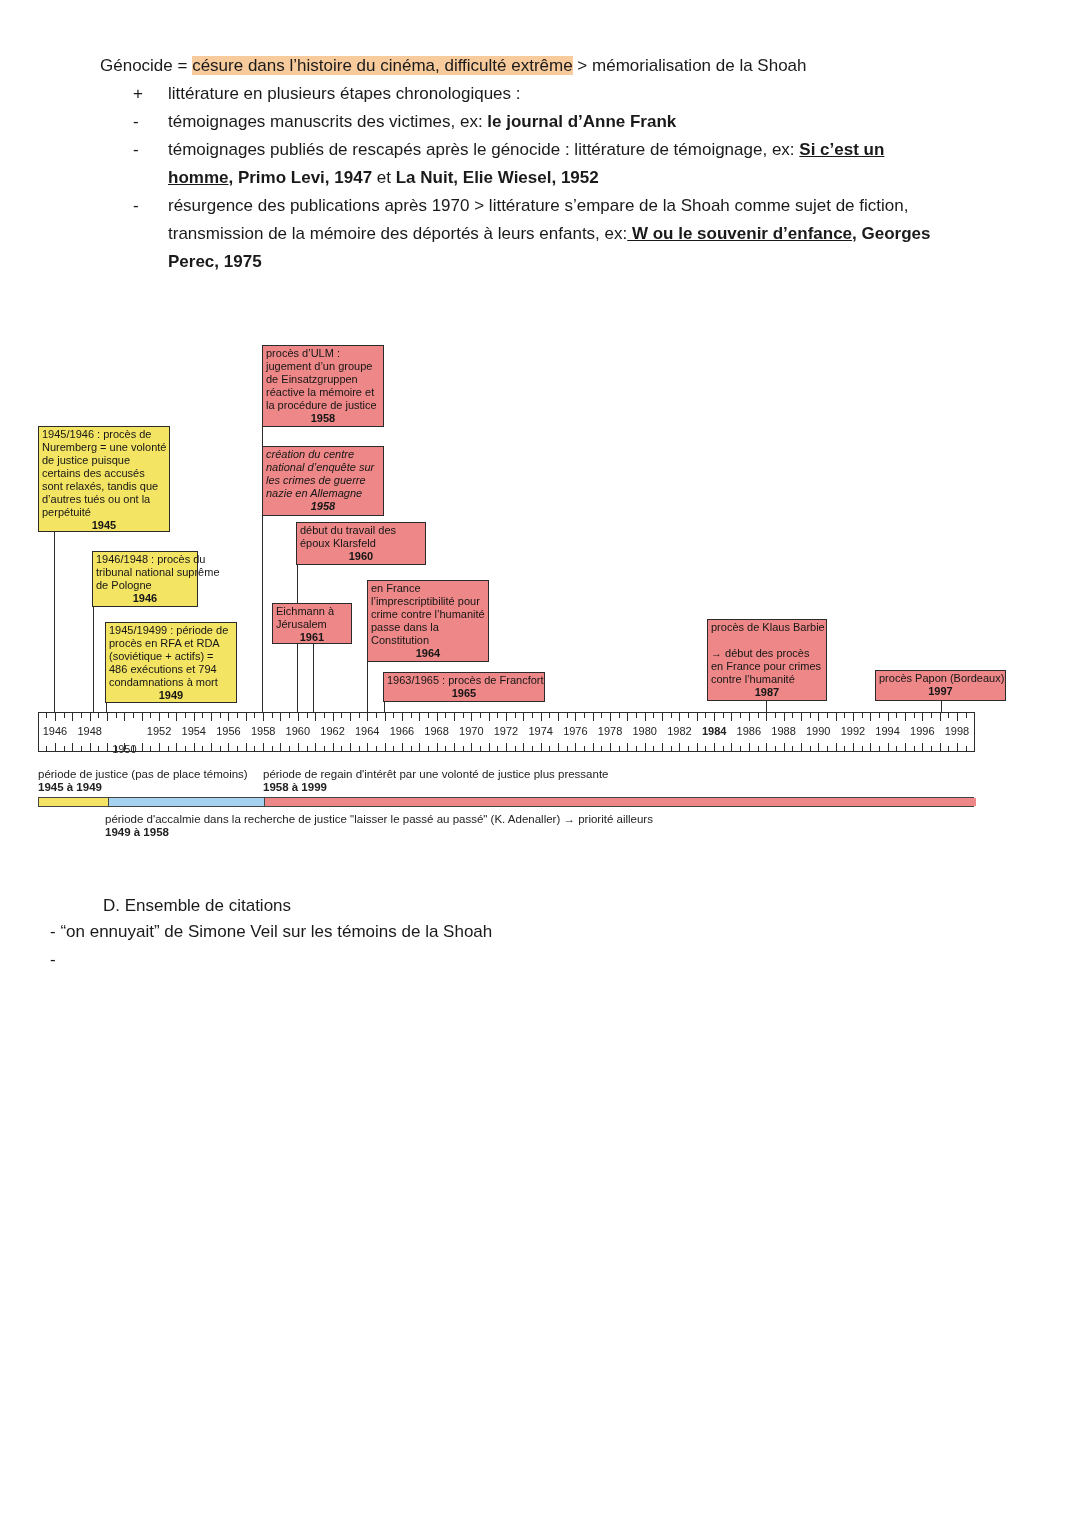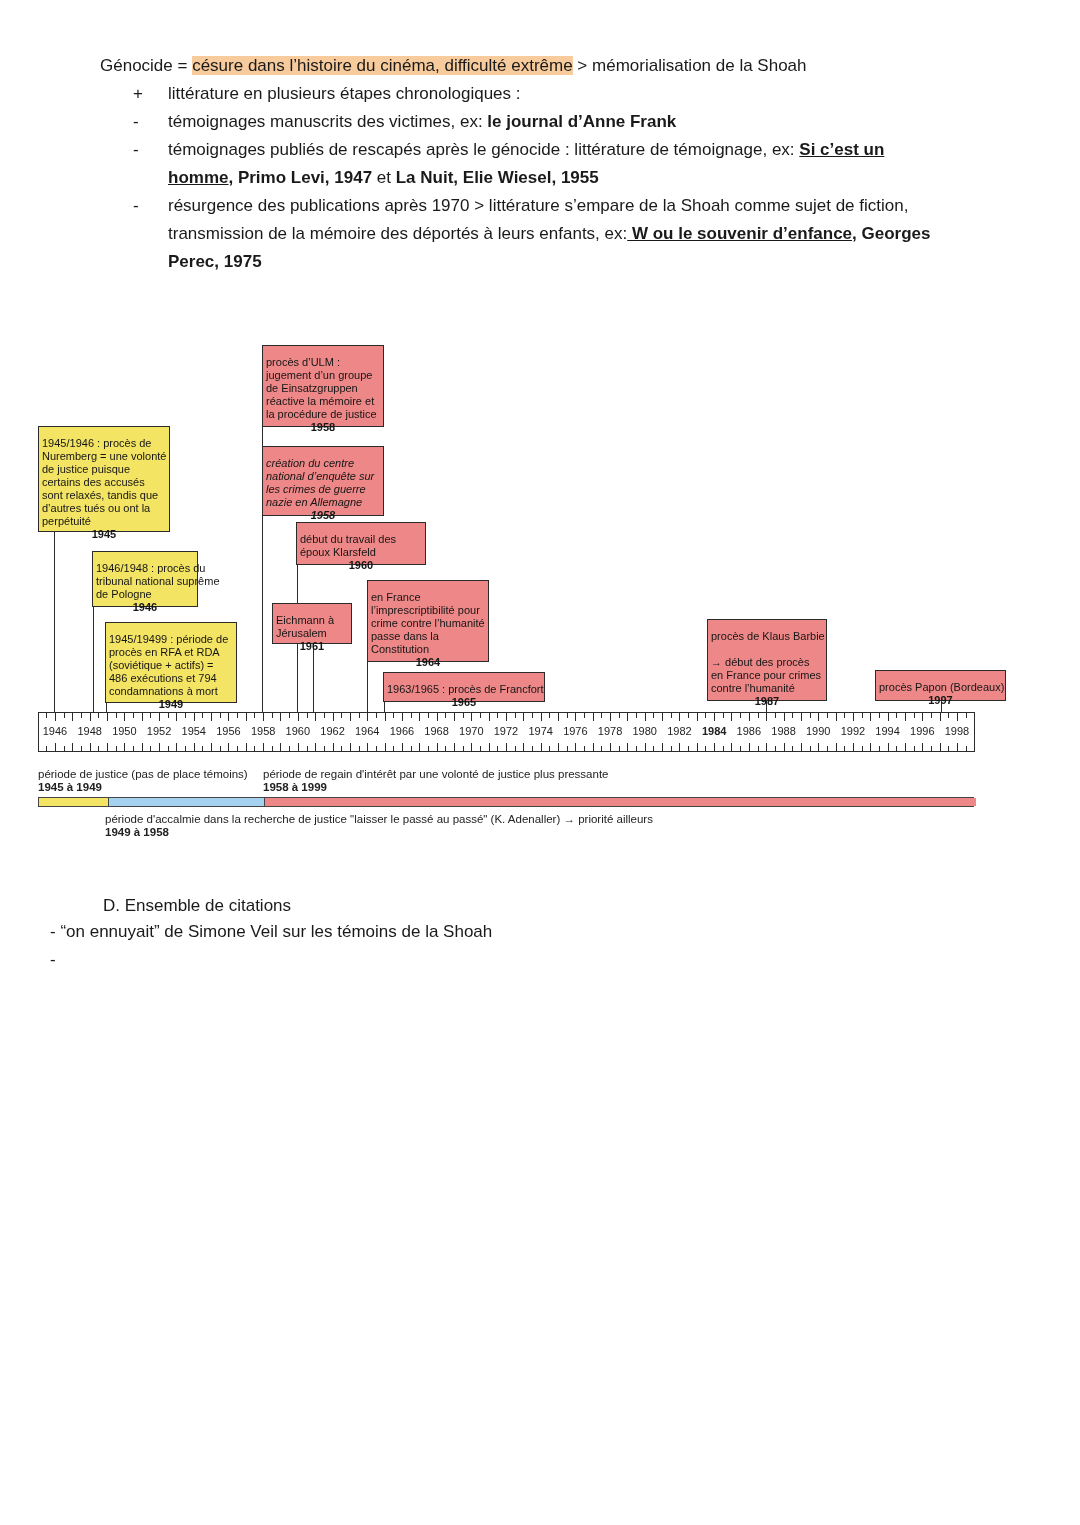--- a/index.html
+++ b/index.html
@@ -15,21 +15,21 @@
   .hl{background:var(--highlight);}
   .brow{display:flex;}
   .brow .bmark{flex:none;width:35px;margin-left:33px;}
   .brow .btxt{flex:1;}
   .b{font-weight:bold;}
   .u{text-decoration:underline;}
 
   
   .timeline{position:absolute;inset:0;}
   .tbox{position:absolute;box-sizing:border-box;border:1px solid var(--line);
-        font-size:11px;line-height:13px;padding:10px 3px;color:#161616;}
+        font-size:11px;line-height:13px;padding:1px 3px;color:#161616;}
   .tbox.yellow{background:var(--yellow);}
   .tbox.pink{background:var(--pink);}
   .tline{min-height:13px;white-space:nowrap;}
   .tyear{font-weight:bold;text-align:center;}
   .vline{position:absolute;width:1px;background:var(--line);}
   .axis-band{position:absolute;box-sizing:border-box;border:1px solid var(--line);background:transparent;}
   .tick{position:absolute;width:1px;background:var(--line);}
   .ylab{position:absolute;width:36px;text-align:center;font-size:11px;color:#222;}
   .leg{position:absolute;font-size:11.5px;line-height:13px;color:#222;white-space:nowrap;}
   .leg .leg-dates{font-weight:bold;}
@@ -51,21 +51,21 @@
       <div class="brow">
         <span class="bmark">+</span>
         <span class="btxt"><span>littérature en plusieurs étapes chronologiques :</span></span>
       </div>
       <div class="brow">
         <span class="bmark">-</span>
         <span class="btxt"><span>témoignages manuscrits des victimes, ex: </span><span class="b ">le journal d’Anne Frank</span></span>
       </div>
       <div class="brow">
         <span class="bmark">-</span>
-        <span class="btxt"><span>témoignages publiés de rescapés après le génocide : littérature de témoignage, ex: </span><span class="b u">Si c’est un homme</span><span class="b ">, Primo Levi, 1947</span><span> et </span><span class="b ">La Nuit, Elie Wiesel, 1955</span></span>
+        <span class="btxt"><span>témoignages publiés de rescapés après le génocide : littérature de témoignage, ex: </span><span class="b u">Si c’est un homme</span><span class="b ">, Primo Levi, 1947</span><span> et </span><span class="b ">La Nuit, Elie Wiesel, 1952</span></span>
       </div>
       <div class="brow">
         <span class="bmark">-</span>
         <span class="btxt"><span>résurgence des publications après 1970 &gt; littérature s’empare de la Shoah comme sujet de fiction, transmission de la mémoire des déportés à leurs enfants, ex:</span><span class="b u"> W ou le souvenir d’enfance</span><span class="b ">, Georges Perec, 1975</span></span>
       </div>
     </div>
 </div>
 
 <div class="timeline" id="timeline">
     <div class="vline" style="left: 54px; top: 530px; height: 182px;"></div>
@@ -361,21 +361,21 @@
     <div class="tick" style="left: 939.646px; top: 713px; height: 8px;"></div>
     <div class="tick" style="left: 939.646px; top: 743px; height: 8px;"></div>
     <div class="tick" style="left: 948.319px; top: 713px; height: 5px;"></div>
     <div class="tick" style="left: 948.319px; top: 746px; height: 5px;"></div>
     <div class="tick" style="left: 956.992px; top: 713px; height: 8px;"></div>
     <div class="tick" style="left: 956.992px; top: 743px; height: 8px;"></div>
     <div class="tick" style="left: 965.665px; top: 713px; height: 5px;"></div>
     <div class="tick" style="left: 965.665px; top: 746px; height: 5px;"></div>
     <div class="ylab" style="left: 37px; top: 725px;">1946</div>
     <div class="ylab" style="left: 71.692px; top: 725px;">1948</div>
-    <div class="ylab" style="left: 106.384px; top: 725px; text-align: center;">1950</div>
+    <div class="ylab" style="left: 106.384px; top: 743px; text-align: center;">1950</div>
     <div class="ylab" style="left: 141.076px; top: 725px;">1952</div>
     <div class="ylab" style="left: 175.768px; top: 725px;">1954</div>
     <div class="ylab" style="left: 210.46px; top: 725px;">1956</div>
     <div class="ylab" style="left: 245.152px; top: 725px;">1958</div>
     <div class="ylab" style="left: 279.844px; top: 725px;">1960</div>
     <div class="ylab" style="left: 314.536px; top: 725px;">1962</div>
     <div class="ylab" style="left: 349.228px; top: 725px;">1964</div>
     <div class="ylab" style="left: 383.92px; top: 725px;">1966</div>
     <div class="ylab" style="left: 418.612px; top: 725px;">1968</div>
     <div class="ylab" style="left: 453.304px; top: 725px;">1970</div>

